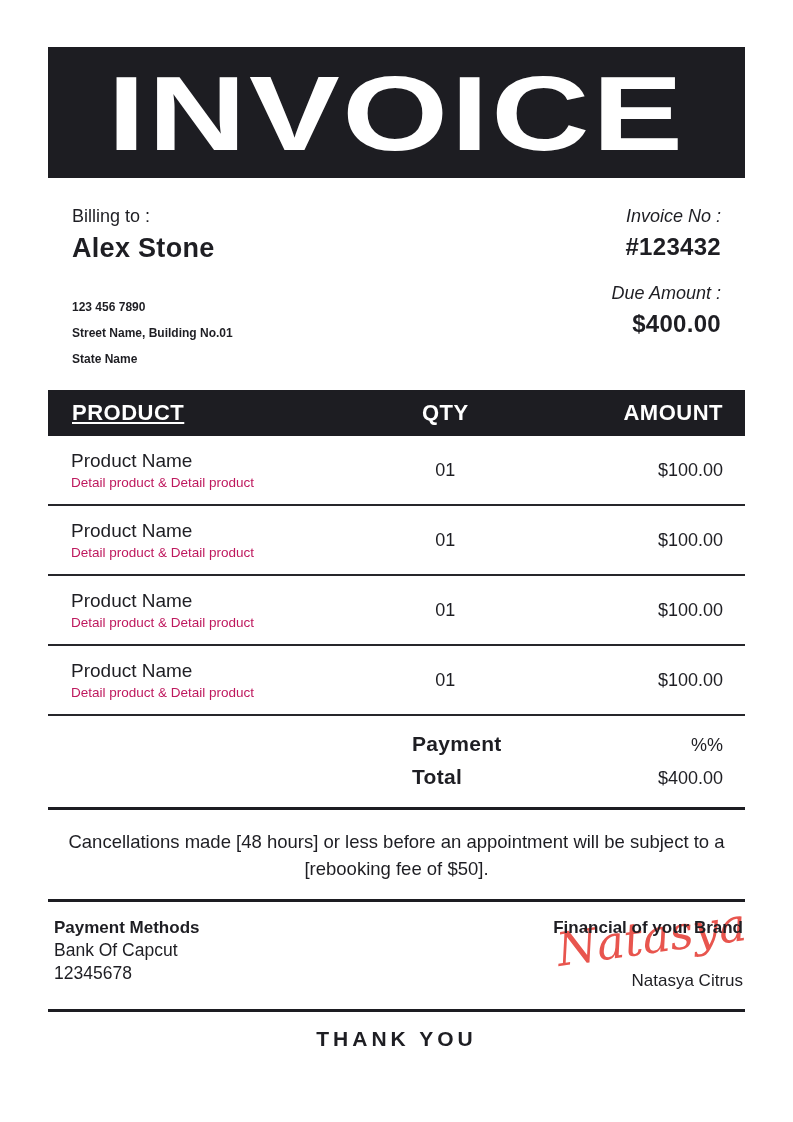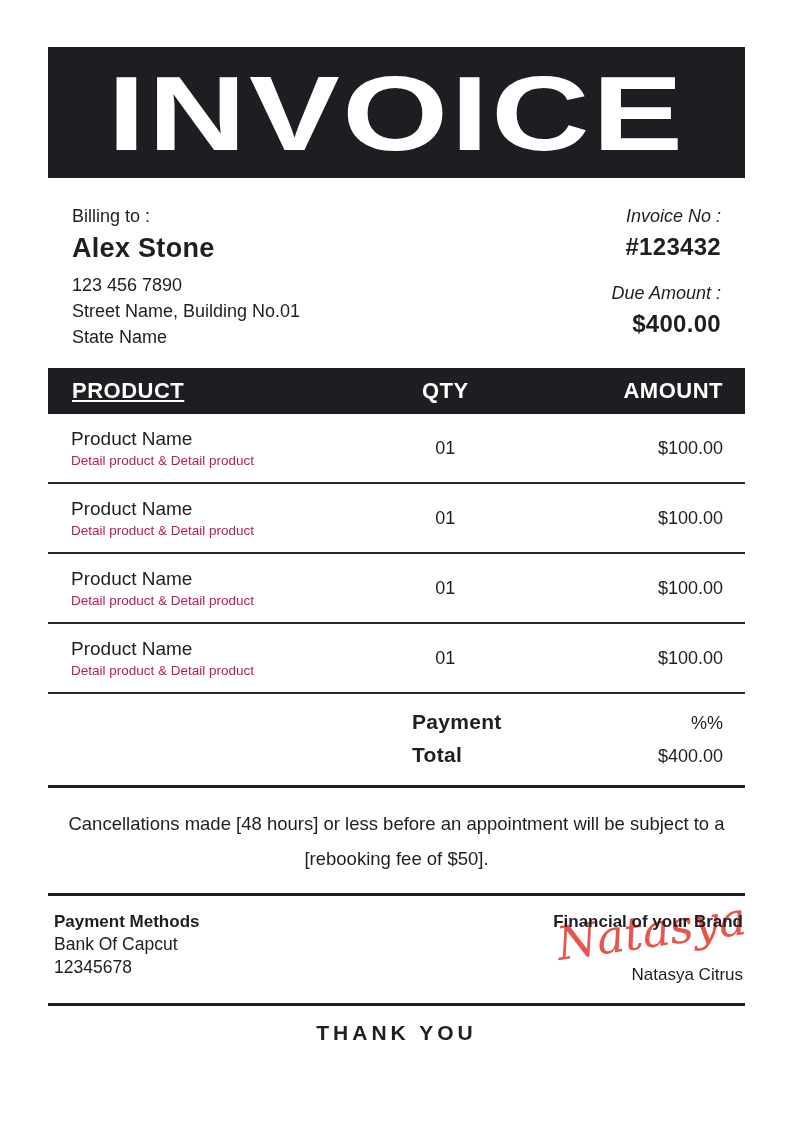--- a/index.html
+++ b/index.html
@@ -15,21 +15,21 @@
   }
   .header-title {
     color:#ffffff; font-size:100px; font-weight:bold; line-height:1;
     letter-spacing:2px; transform:scale(1.36,1.06); transform-origin:center;
     white-space:nowrap;
   }
   
   .info { display:flex; justify-content:space-between; margin:28px 72px 0; }
   .billing-label { font-size:18px; }
   .billing-name { font-size:27px; font-weight:bold; margin-top:6px; letter-spacing:.3px; }
-  .billing-contact { margin-top:8px; font-size:18px; line-height:26px; }
+  .billing-contact { margin-top:30px; font-size:12px; line-height:26px;font-weight:bold; }
   .invoice-meta { text-align:right; }
   .meta-label { font-size:18px;font-style:italic; }
   .meta-value { font-size:24px; font-weight:bold; margin-top:6px; letter-spacing:.3px; }
   .meta-group + .meta-group { margin-top:22px; }
   
   .table { margin:18px 48px 0; }
   .table-header {
     background:#1d1d22; color:#ffffff; height:46px;
     display:grid; grid-template-columns:44% 26% 30%; align-items:center;
     font-weight:bold; font-size:22px; letter-spacing:.5px;
@@ -48,21 +48,21 @@
   .cell-amount { text-align:right; padding-right:22px; font-size:18px; }
   
   .totals { margin:0 48px; padding:16px 0 18px; border-bottom:3px solid #1d1d22; }
   .totals-row { display:flex; align-items:baseline; }
   .totals-row + .totals-row { margin-top:9px; }
   .totals-label { margin-left:364px; font-size:21px; font-weight:bold; letter-spacing:.3px; }
   .totals-value { margin-left:auto; padding-right:22px; font-size:18px; }
   
   .terms { margin:0 48px; padding:15px 0 17px; border-bottom:3px solid #1d1d22; text-align:center; }
   .terms-title { font-size:17px; font-weight:bold; }
-  .terms-body { font-size:18.5px; line-height:35px; margin-top:3px; max-width:672px; margin-left:auto; margin-right:auto; }
+  .terms-body { font-size:18.5px; line-height:27px; margin-top:3px; max-width:672px; margin-left:auto; margin-right:auto; }
   
   .payment-section {
     margin:0 48px; padding:14px 0 16px; min-height:110px;
     border-bottom:3px solid #1d1d22; display:flex; justify-content:space-between;
   }
   .payment-col { padding-left:6px; }
   .payment-title { font-size:17px; font-weight:bold; line-height:23px; }
   .payment-line { font-size:17.5px; line-height:23px; }
   .sig-col { text-align:right; position:relative; padding-right:2px; width:260px; }
   .brand-label { font-size:17px; font-weight:bold; line-height:23px; position:relative; z-index:2; }

